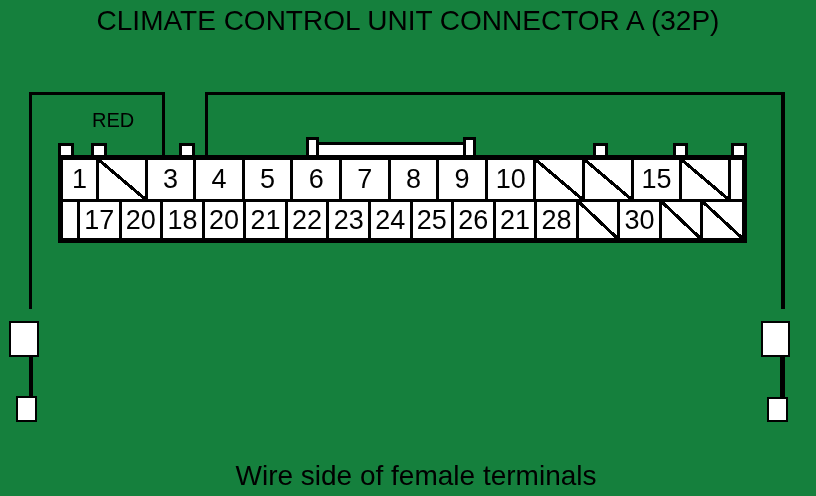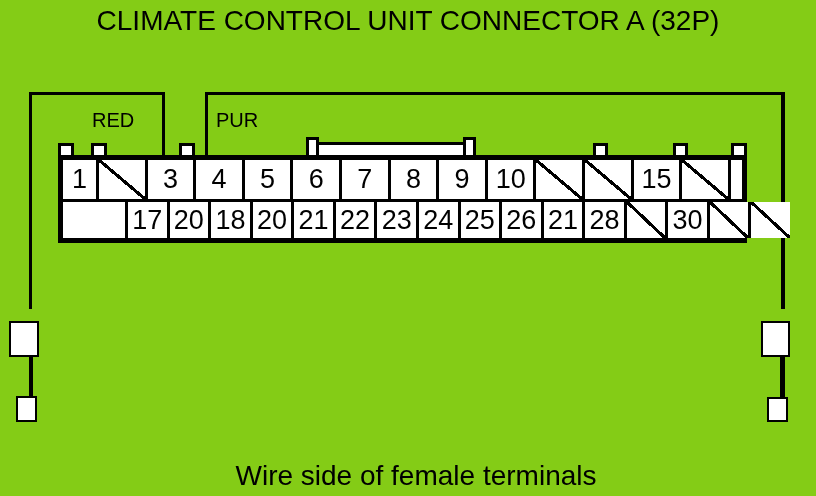--- a/index.html
+++ b/index.html
@@ -1,17 +1,17 @@
 <!DOCTYPE html>
 <html><head>
 <meta charset="utf-8">
 <style>
   html,body{margin:0;padding:0;background:#fff;}
   #canvas{
-    position:relative;width:816px;height:496px;background:#84cc16;overflow:hidden;
+    position:relative;width:816px;height:496px;background:#15803d;overflow:hidden;
     font-family:"Liberation Sans", sans-serif;color:#000;
   }
   .line{position:absolute;background:#000;}
   .title{
     position:absolute;top:5px;left:0;width:100%;text-align:center;
     font-size:28px;letter-spacing:0px;white-space:nowrap;
   }
   .wire-label{
     position:absolute;font-size:20px;white-space:nowrap;
   }
@@ -21,21 +21,21 @@
     box-sizing:border-box;
   }
   
   .connector{
     position:absolute;left:58px;top:155px;width:689px;height:88px;
     border:5px solid #000;background:#fff;box-sizing:border-box;
     display:flex;flex-direction:column;
   }
   .pin-row{display:flex;width:100%;}
   .pin-row-top{height:42px;border-bottom:3px solid #000;box-sizing:border-box;}
-  .pin-row-bottom{flex:1;margin-left:48px;}
+  .pin-row-bottom{flex:1;}
   .cell{
     flex:1 1 0;display:flex;align-items:center;justify-content:center;
     font-size:27px;line-height:1;box-sizing:border-box;background:#fff;
     overflow:hidden;
   }
   .cell + .cell{border-left:3px solid #000;}
   .pin-row-top .cell:first-child{flex:0 0 33px;}
   .cell.blank{flex:0 0 14px;}
   .cell.slashed{
     background-image:linear-gradient(to top right,
@@ -60,21 +60,20 @@
   <div class="title">CLIMATE CONTROL UNIT CONNECTOR A (32P)</div>
 
   <div class="line" style="left:30px;top:92px;width:135px;height:3px;"></div>
   <div class="line" style="left:205px;top:92px;width:580px;height:3px;"></div>
   <div class="line" style="left:29px;top:92px;width:3px;height:217px;"></div>
   <div class="line" style="left:162px;top:92px;width:3px;height:66px;"></div>
   <div class="line" style="left:205px;top:92px;width:3px;height:66px;"></div>
   <div class="line" style="left:781px;top:92px;width:4px;height:217px;"></div>
 
   <div class="wire-label" style="left:92px;top:109px;">RED</div>
-  <div class="wire-label" style="left:216px;top:109px;">PUR</div>
 
   <div class="tab" style="left:58px;top:143px;width:16px;height:12px;"></div>
   <div class="tab" style="left:91px;top:143px;width:16px;height:12px;"></div>
   <div class="tab" style="left:179px;top:143px;width:16px;height:12px;"></div>
   <div class="tab" style="left:314px;top:142px;width:157px;height:13px;"></div>
   <div class="tab" style="left:306px;top:137px;width:13px;height:18px;"></div>
   <div class="tab" style="left:463px;top:137px;width:13px;height:18px;"></div>
   <div class="tab" style="left:593px;top:143px;width:15px;height:12px;"></div>
   <div class="tab" style="left:673px;top:143px;width:15px;height:12px;"></div>
   <div class="tab" style="left:731px;top:143px;width:16px;height:12px;"></div>

